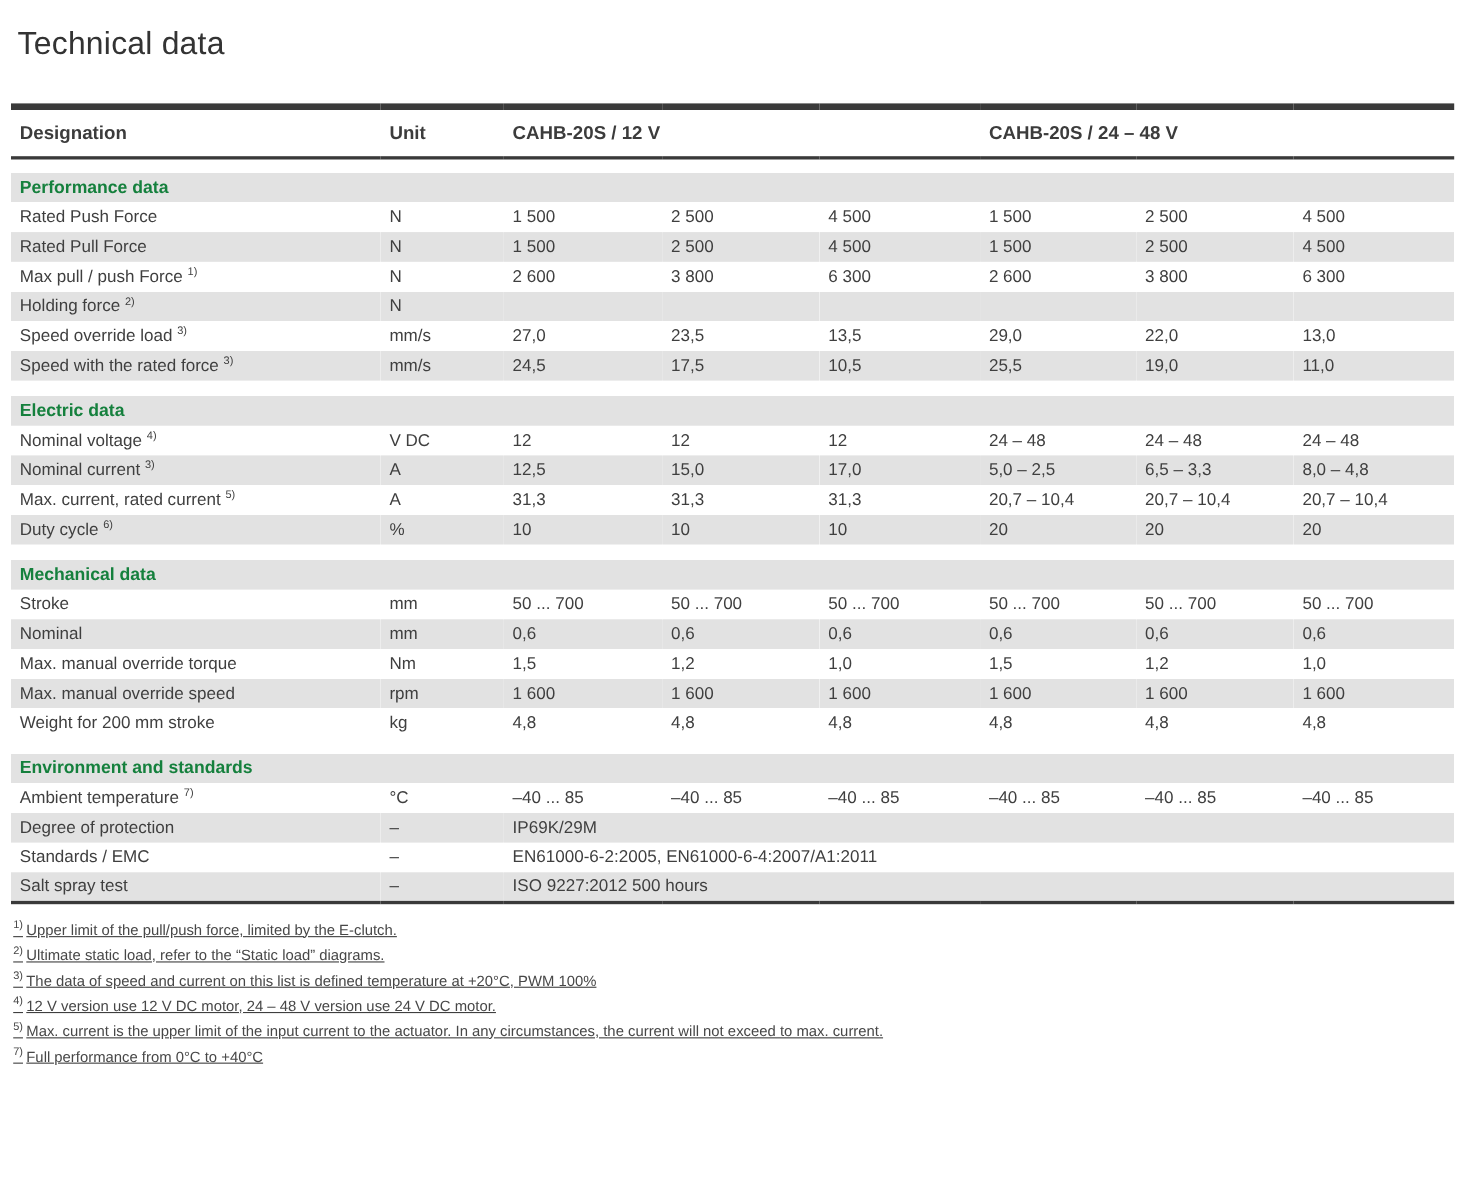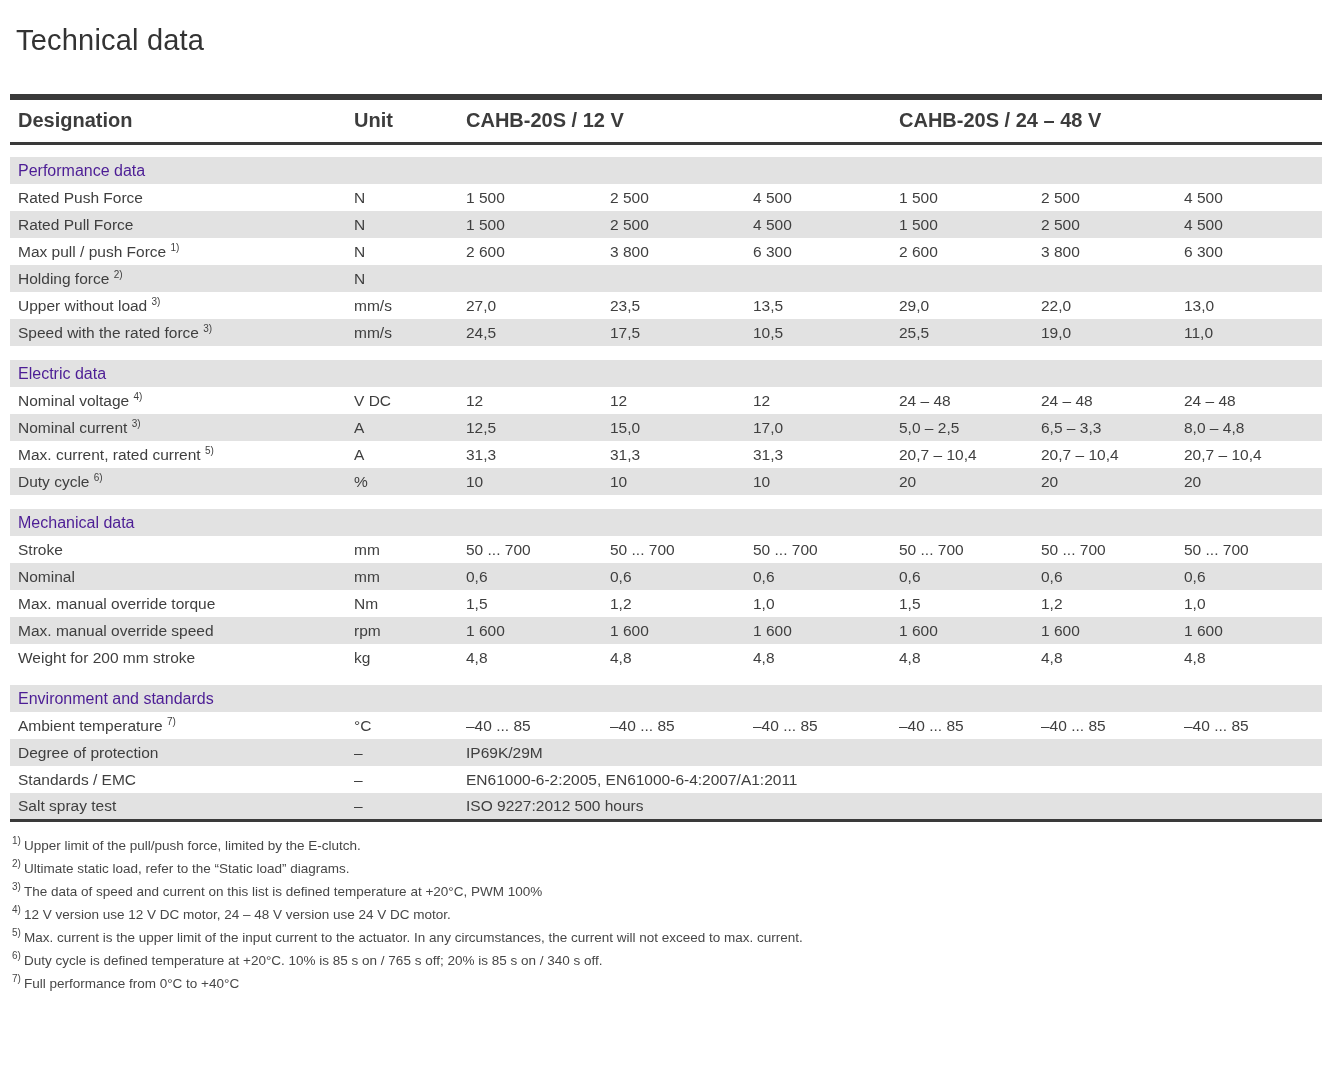--- a/index.html
+++ b/index.html
@@ -29,21 +29,21 @@
     table-layout: fixed;
     width: 1312px;
     margin: 37px 12px 0 10px;
     border-top: 6px solid var(--border);
     border-bottom: 3px solid var(--border);
   }
   thead th {
     height: 46px;
     text-align: left;
     vertical-align: middle;
-    font-size: 20px;
+    font-size: 17px;
     font-weight: bold;
     color: #3c3c3c;
     padding: 0 0 0 8px;
     border-bottom: 3px solid var(--border);
     white-space: nowrap;
   }
   tbody td {
     height: 27px;
     vertical-align: middle;
     font-size: 15.5px;
@@ -51,31 +51,32 @@
     white-space: nowrap;
     overflow: hidden;
   }
   tr.spacer td {
     height: 14px;
     background: #ffffff;
     padding: 0;
   }
   tr.section-row td {
     background: var(--stripe);
-    font-weight: normal;
+    font-weight: bold;
     font-size: 16px;
-    color: #4c1d95;
+    color: #15803d;
   }
   tr.data-row.striped td { background: var(--stripe); }
   td sup, .footnote sup {
     font-size: 10px;
     line-height: 0;
   }
   .footnotes {
     margin: 15px 0 0 12px;
+    text-decoration: underline;
   }
   .footnote {
     font-size: 13.5px;
     color: #474747;
     line-height: 17px;
     margin-bottom: 6px;
     white-space: nowrap;
   }
   .footnote sup { margin-right: 3px; }
 </style>
@@ -145,21 +146,21 @@
           <td><span>Holding force</span> <sup>2)</sup></td>
           <td>N</td>
           <td></td>
           <td></td>
           <td></td>
           <td></td>
           <td></td>
           <td></td>
         </tr>
         <tr class="data-row">
-          <td><span>Upper without load</span> <sup>3)</sup></td>
+          <td><span>Speed override load</span> <sup>3)</sup></td>
           <td>mm/s</td>
           <td>27,0</td>
           <td>23,5</td>
           <td>13,5</td>
           <td>29,0</td>
           <td>22,0</td>
           <td>13,0</td>
         </tr>
         <tr class="data-row striped">
           <td><span>Speed with the rated force</span> <sup>3)</sup></td>
@@ -306,16 +307,15 @@
         </tr>
       </tbody>
   </table>
 
   <div class="footnotes" id="footnotes">
       <div class="footnote"><sup>1)</sup><span>Upper limit of the pull/push force, limited by the E-clutch.</span></div>
       <div class="footnote"><sup>2)</sup><span>Ultimate static load, refer to the “Static load” diagrams.</span></div>
       <div class="footnote"><sup>3)</sup><span>The data of speed and current on this list is defined temperature at +20°C, PWM 100%</span></div>
       <div class="footnote"><sup>4)</sup><span>12 V version use 12 V DC motor, 24 – 48 V version use 24 V DC motor.</span></div>
       <div class="footnote"><sup>5)</sup><span>Max. current is the upper limit of the input current to the actuator. In any circumstances, the current will not exceed to max. current.</span></div>
-      <div class="footnote"><sup>6)</sup><span>Duty cycle is defined temperature at +20°C. 10% is 85 s on / 765 s off; 20% is 85 s on / 340 s off.</span></div>
       <div class="footnote"><sup>7)</sup><span>Full performance from 0°C to +40°C</span></div>
     </div>
 </main>
 
 </body></html>

